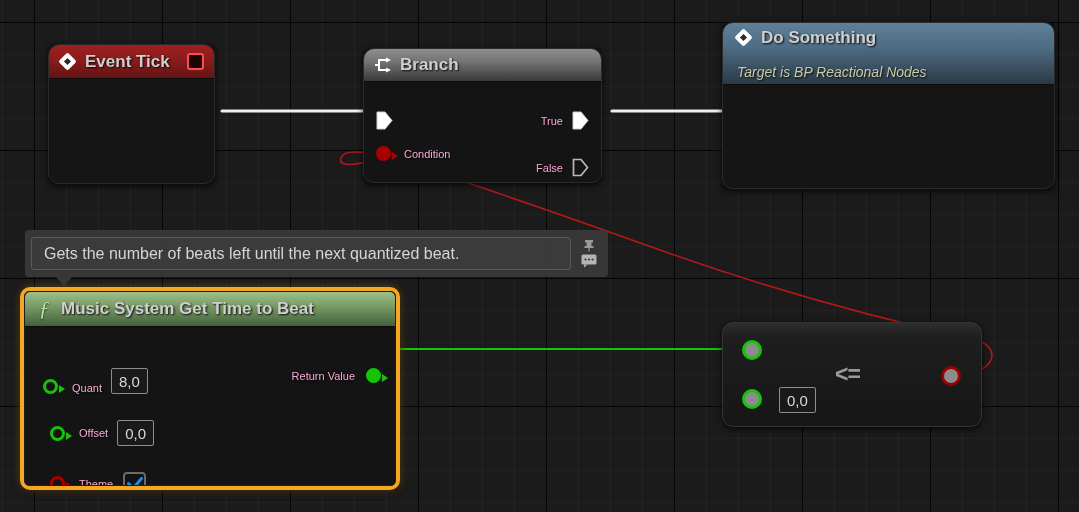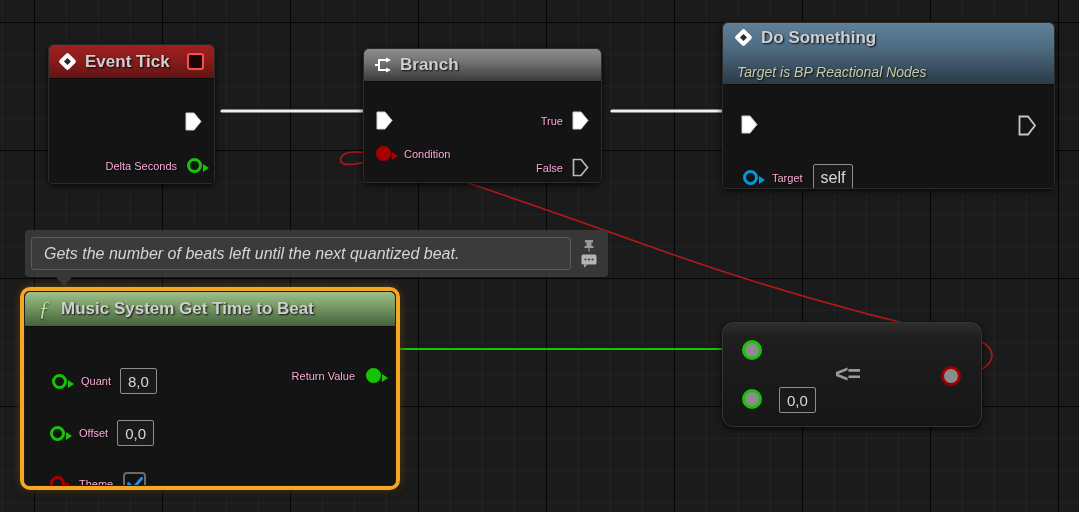--- a/index.html
+++ b/index.html
@@ -47,21 +47,21 @@
     position: absolute;
     border-radius: 7px;
     background: #101010;
     box-shadow: 0 2px 6px rgba(0,0,0,0.75);
     z-index: 10;
     overflow: visible;
   }
   .node-inner {
     position: absolute;
     inset: 0;
-    border-radius: 4px;
+    border-radius: 11px;
     background: #151515;
     border: 1px solid #2b2b2b;
     overflow: hidden;
   }
   .node-header {
     position: relative;
     height: 34px;
     display: flex;
     align-items: center;
     padding: 0 10px;
@@ -297,21 +297,20 @@
   }
   #tooltip-text-frame {
     flex: 1;
     height: 33px;
     border: 1px solid #5b5b5b;
     border-radius: 3px;
     background: rgba(70,70,70,0.35);
     display: flex;
     align-items: center;
     padding: 8px 12px;
-    font-style: italic;
   }
   #tooltip-text {
     font-size: 16px;
     color: #d5d5d5;
     white-space: nowrap;
   }
   .tt-icons {
     width: 26px;
     margin-left: 5px;
     display: flex;
@@ -351,37 +350,20 @@
              C 360 150, 344 150, 341 158
              C 338 167, 352 166, 378 159" stroke="#b41818" stroke-width="1.6" fill="none" stroke-linecap="round"></path>
   </svg>
 
   <div class="node" id="node-event-tick">
     <div class="node-inner">
       <div class="node-header">
         <span class="diamond-icon"></span>
         <span class="htitle">Event Tick</span>
         <span class="event-badge"></span>
-      </div>
-      <div class="node-body">
-
-        <div class="pin-row" style="right:12px; top:33px;">
-          <span class="exec-pin">
-            <svg width="17" height="19" viewBox="0 0 17 19">
-              <path d="M1 1 L9 1 L16 9.5 L9 18 L1 18 Z" fill="#ffffff" stroke="#cfcfcf" stroke-width="1"></path>
-            </svg>
-          </span>
-        </div>
-
-        <div class="pin-row" style="right:12px; top:79px;">
-          <span class="pin-label">Delta Seconds</span>
-          <span class="data-pin hollow green-pin" style="margin-left:10px;">
-              <i class="arrow"></i>
-            </span>
-        </div>
       </div>
     </div>
   </div>
 
   <div class="node" id="node-branch">
     <div class="node-inner">
       <div class="node-header">
         <span class="branch-icon">
           <svg width="18" height="16" viewBox="0 0 18 16">
             <path d="M1 8 H5 M5 8 V3 H13 M5 8 V13 H13" stroke="#ffffff" stroke-width="2" fill="none"></path>
@@ -430,46 +412,20 @@
   </div>
 
   <div class="node" id="node-do-something">
     <div class="node-inner">
       <div class="node-header">
         <div class="hrow">
           <span class="diamond-icon"></span>
           <span class="htitle">Do Something</span>
         </div>
         <span class="hsub">Target is BP Reactional Nodes</span>
-      </div>
-      <div class="node-body">
-
-        <div class="pin-row" style="left:18px; top:30px;">
-          <span class="exec-pin">
-            <svg width="17" height="19" viewBox="0 0 17 19">
-              <path d="M1 1 L9 1 L16 9.5 L9 18 L1 18 Z" fill="#ffffff" stroke="#cfcfcf" stroke-width="1"></path>
-            </svg>
-          </span>
-        </div>
-
-        <div class="pin-row" style="right:19px; top:30px;">
-          <span class="exec-pin">
-            <svg width="19" height="21" viewBox="0 0 19 21">
-              <path d="M1.5 1.5 L10 1.5 L17 10.5 L10 19.5 L1.5 19.5 Z" fill="none" stroke="#c6c6c6" stroke-width="1.8"></path>
-            </svg>
-          </span>
-        </div>
-
-        <div class="pin-row" style="left:20px; top:79px;">
-          <span class="data-pin hollow blue-pin">
-              <i class="arrow"></i>
-            </span>
-          <span class="pin-label" style="margin-left:14px;">Target</span>
-          <span class="value-box" style="margin-left:10px;">self</span>
-        </div>
       </div>
     </div>
   </div>
 
   <div id="tooltip">
     <div id="tooltip-text-frame">
       <span id="tooltip-text">Gets the number of beats left until the next quantized beat.</span>
     </div>
     <div class="tt-icons">
       <span>
@@ -492,21 +448,21 @@
   </div>
 
   <div class="node" id="node-music">
     <div class="node-inner">
       <div class="node-header">
         <span class="f-icon">ƒ</span>
         <span class="htitle">Music System Get Time to Beat</span>
       </div>
       <div class="node-body">
 
-        <div class="pin-row" style="left:27px; top:41px;">
+        <div class="pin-row" style="left:18px; top:41px;align-items:flex-end;">
           <span class="data-pin hollow green-pin">
               <i class="arrow"></i>
             </span>
           <span class="pin-label" style="margin-left:14px;">Quant</span>
           <span class="value-box small" style="margin-left:9px;">8,0</span>
         </div>
 
         <div class="pin-row" style="left:25px; top:93px;">
           <span class="data-pin hollow green-pin">
               <i class="arrow"></i>

